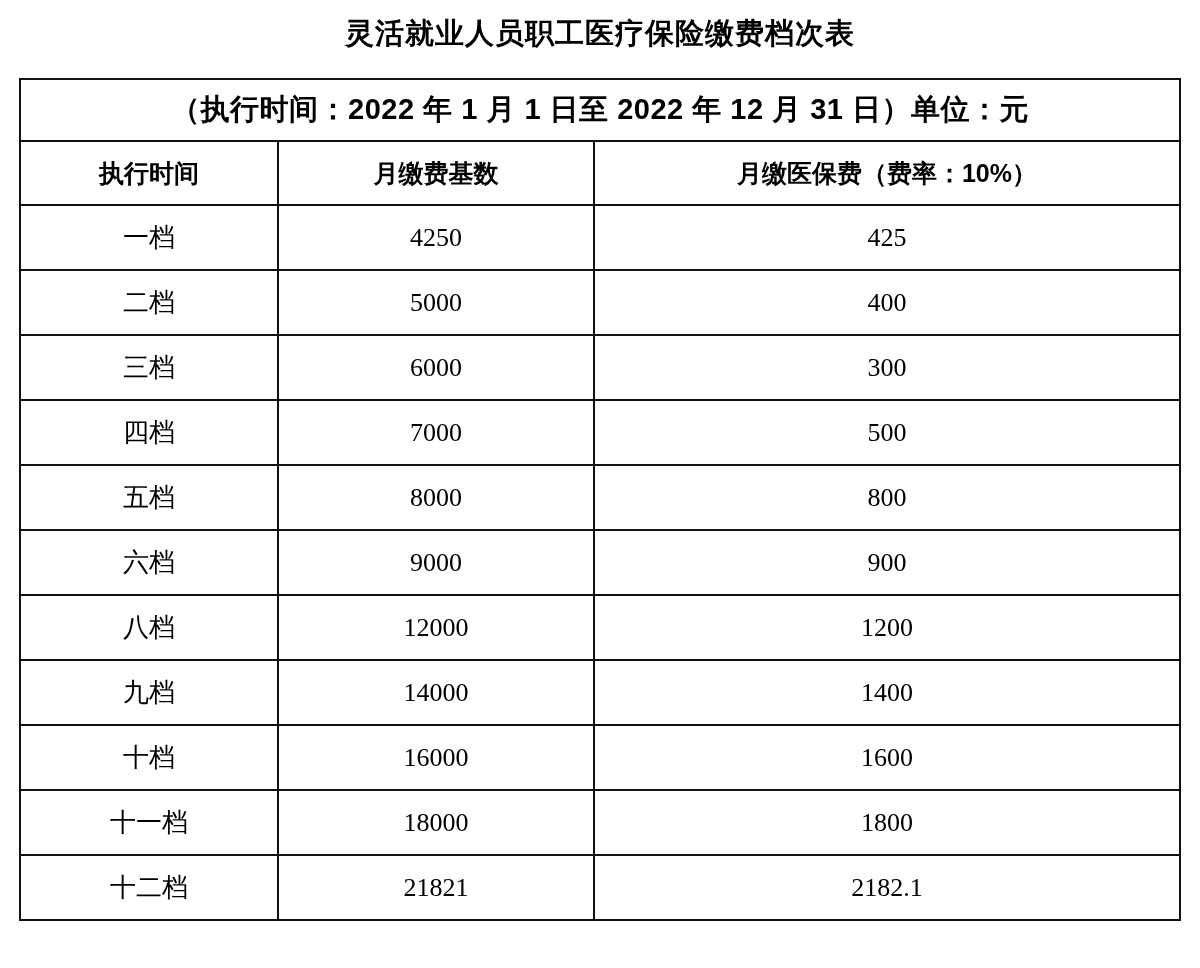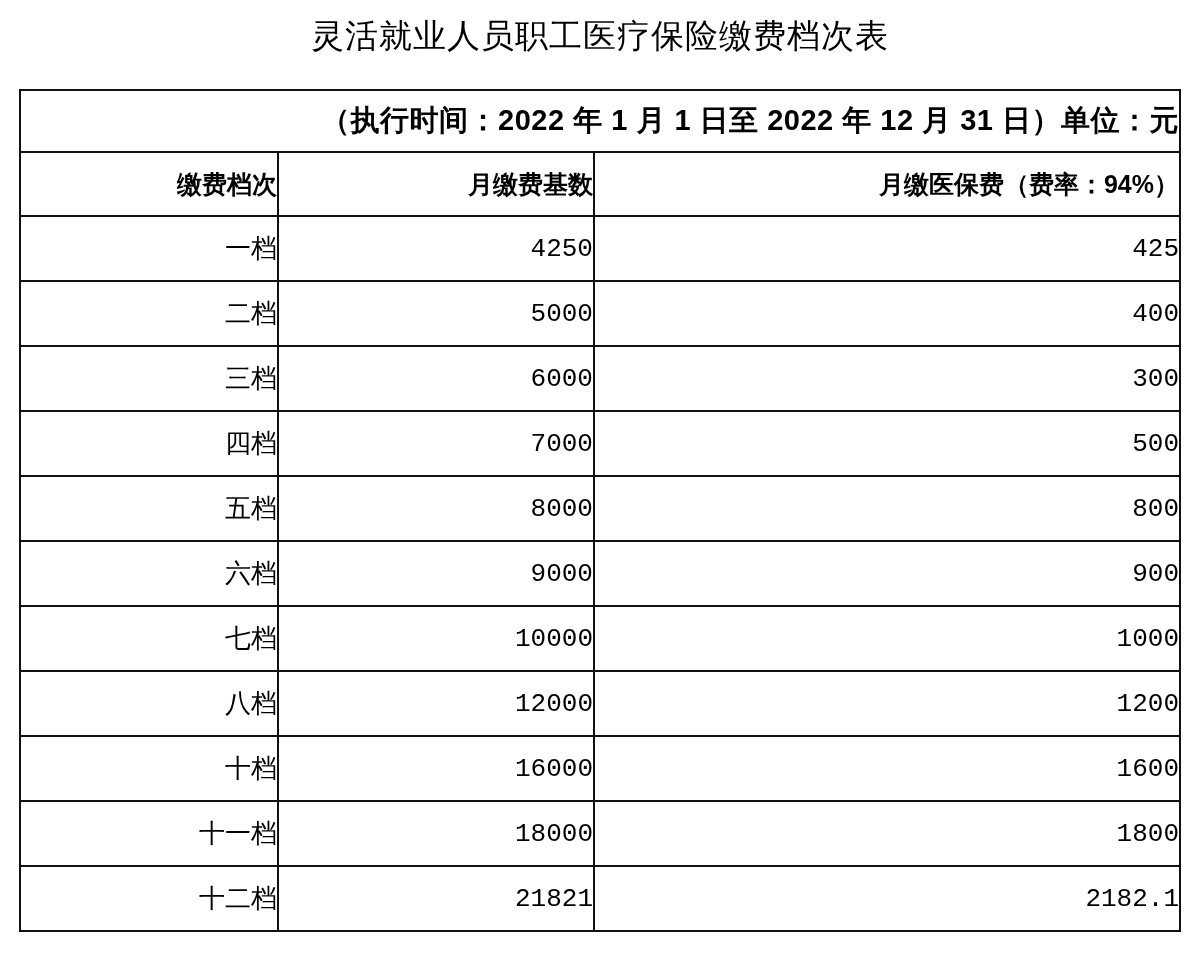--- a/index.html
+++ b/index.html
@@ -15,57 +15,56 @@
     overflow: hidden;
   }
   .page {
     width: 1200px;
     height: 968px;
     position: relative;
     box-sizing: border-box;
   }
   .doc-title {
     text-align: center;
-    font-size: 33px;
-    font-weight: normal;
+    font-size: 29px;
+    font-weight: bold;
     letter-spacing: 1px;
     padding-top: 14px;
-    padding-bottom: 30px;
+    padding-bottom: 24px;
     font-family: "Liberation Sans", "DejaVu Sans", sans-serif;
   }
   table.fee-table {
     border-collapse: collapse;
     width: 1160px;
     margin: 0 auto;
     table-layout: fixed;
   }
   table.fee-table td {
     border: 2px solid #111111;
-    text-align: right;
+    text-align: center;
     vertical-align: middle;
     padding: 0;
   }
   .subtitle-cell {
     height: 60px;
     font-size: 29px;
     font-weight: bold;
     letter-spacing: 0.5px;
     font-family: "Liberation Sans", "DejaVu Sans", sans-serif;
   }
   .header-cell {
     height: 62px;
     font-size: 25px;
     font-weight: bold;
     font-family: "Liberation Sans", "DejaVu Sans", sans-serif;
   }
   .body-cell {
     height: 63px;
     font-size: 26px;
     font-weight: normal;
-    font-family: Liberation Mono, monospace;
   }
   .col-tier { width: 258px; }
   .col-base { width: 316px; }
   .col-fee  { width: 586px; }
 </style>
 </head>
 <body>
 
 <div class="page">
 
@@ -77,23 +76,23 @@
       <col class="col-base">
       <col class="col-fee">
     </colgroup>
     <tbody>
 
       <tr>
         <td class="subtitle-cell" colspan="3">（执行时间：2022 年 1 月 1 日至 2022 年 12 月 31 日）单位：元</td>
       </tr>
 
       <tr>
-        <td class="header-cell">缴费档次</td>
+        <td class="header-cell">执行时间</td>
         <td class="header-cell">月缴费基数</td>
-        <td class="header-cell">月缴医保费（费率：94%）</td>
+        <td class="header-cell">月缴医保费（费率：10%）</td>
       </tr>
 
       <tr>
         <td class="body-cell">一档</td>
         <td class="body-cell">4250</td>
         <td class="body-cell">425</td>
       </tr>
       <tr>
         <td class="body-cell">二档</td>
         <td class="body-cell">5000</td>
@@ -113,28 +112,28 @@
         <td class="body-cell">五档</td>
         <td class="body-cell">8000</td>
         <td class="body-cell">800</td>
       </tr>
       <tr>
         <td class="body-cell">六档</td>
         <td class="body-cell">9000</td>
         <td class="body-cell">900</td>
       </tr>
       <tr>
-        <td class="body-cell">七档</td>
-        <td class="body-cell">10000</td>
-        <td class="body-cell">1000</td>
-      </tr>
-      <tr>
         <td class="body-cell">八档</td>
         <td class="body-cell">12000</td>
         <td class="body-cell">1200</td>
+      </tr>
+      <tr>
+        <td class="body-cell">九档</td>
+        <td class="body-cell">14000</td>
+        <td class="body-cell">1400</td>
       </tr>
       <tr>
         <td class="body-cell">十档</td>
         <td class="body-cell">16000</td>
         <td class="body-cell">1600</td>
       </tr>
       <tr>
         <td class="body-cell">十一档</td>
         <td class="body-cell">18000</td>
         <td class="body-cell">1800</td>

